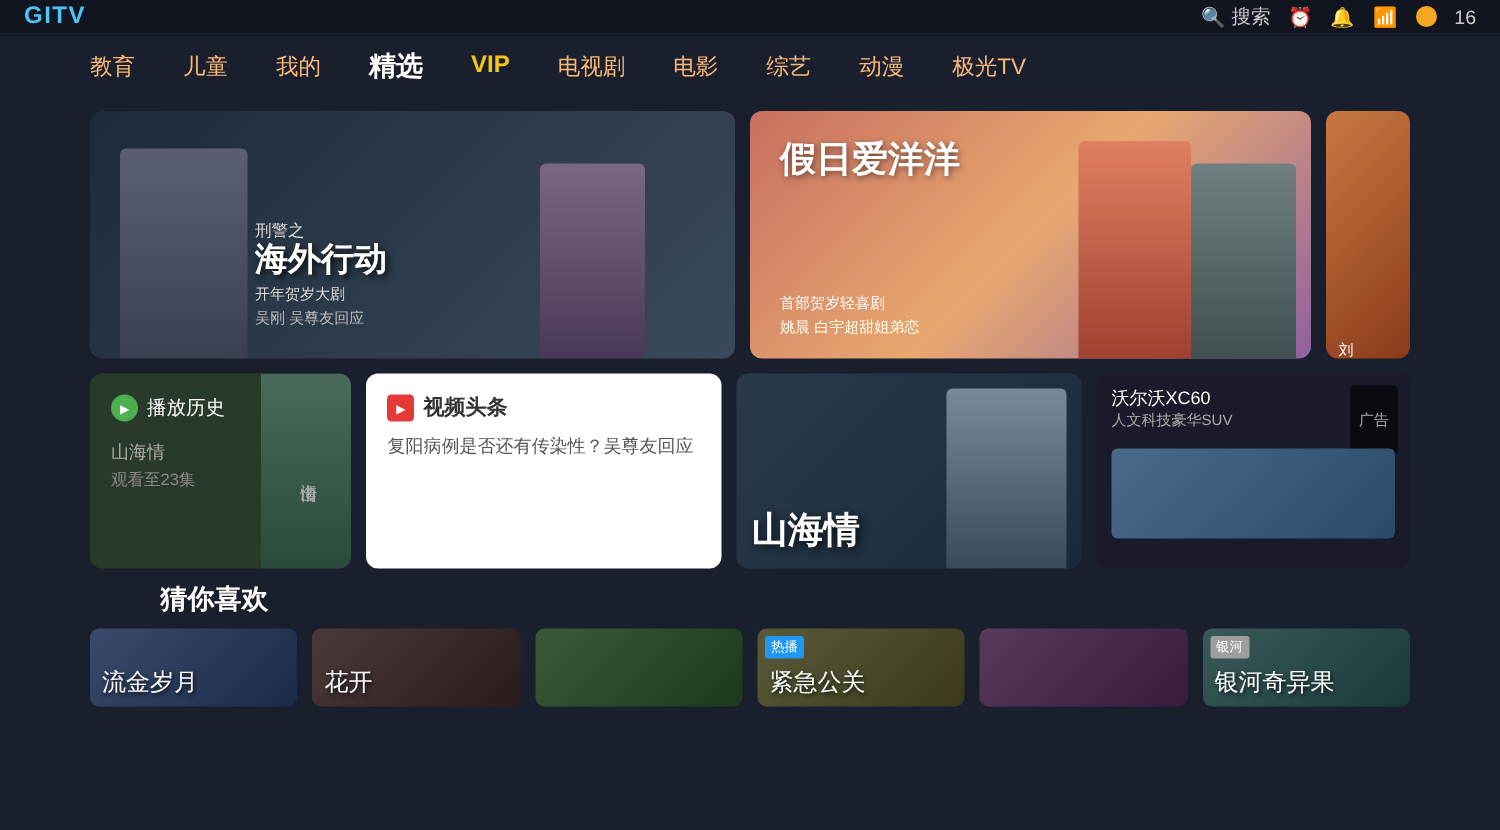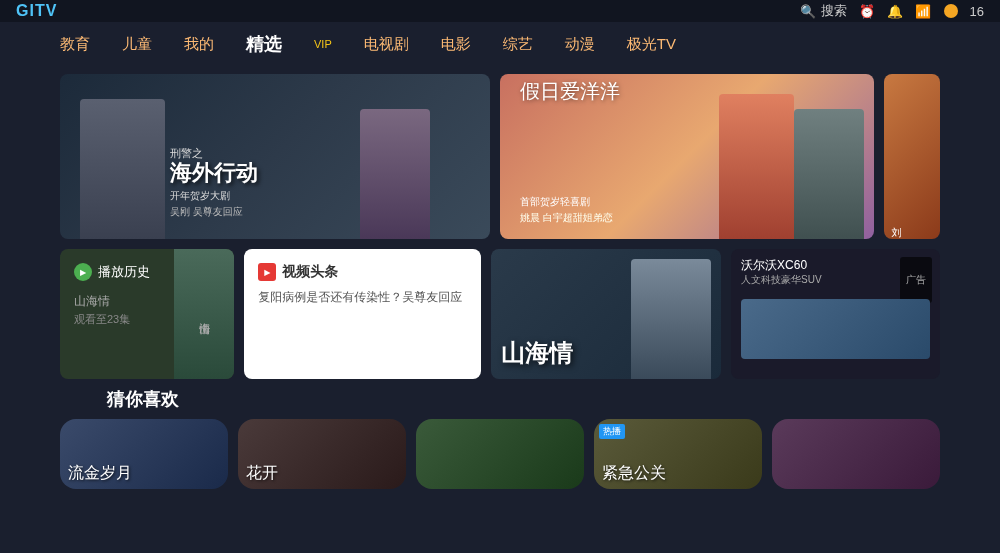--- a/index.html
+++ b/index.html
@@ -56,22 +56,22 @@
       cursor: pointer;
       white-space: nowrap;
     }
     .nav-item.active {
       color: #fff;
       font-weight: bold;
       font-size: 18px;
     }
     .nav-item.vip {
       color: #f5c518;
-      font-weight: normal;
-      font-size: 11px;
+      font-weight: bold;
+      font-size: 16px;
     }
 
     
     .main {
       padding: 8px 60px 8px 60px;
       display: flex;
       flex-direction: column;
       gap: 10px;
     }
 
@@ -147,24 +147,24 @@
 
     
     .banner2 {
       background: linear-gradient(135deg, #c87060 0%, #e8a870 50%, #9060a0 100%);
       display: flex;
       align-items: center;
       position: relative;
     }
     .banner2-title {
       position: absolute;
-      top: 6px;
+      top: 20px;
       left: 20px;
-      font-size: 20px;
-      font-weight: normal;
+      font-size: 24px;
+      font-weight: bold;
       color: #fff;
       text-shadow: 1px 1px 4px rgba(0,0,0,0.5);
       line-height: 1.1;
     }
     .banner2-subtitle {
       position: absolute;
       bottom: 30px;
       left: 20px;
       font-size: 10px;
       color: #fff;
@@ -365,22 +365,22 @@
       color: #fff;
       margin-bottom: 8px;
       margin-left: 47px;
     }
     .recommend-row {
       display: flex;
       gap: 10px;
     }
     .recommend-card {
       flex: 1;
-      height: 70px;
-      border-radius: 16px;
+      height: 52px;
+      border-radius: 6px;
       overflow: hidden;
       position: relative;
       background: #2a3040;
     }
     .recommend-card-label {
       position: absolute;
       bottom: 5px;
       left: 8px;
       font-size: 16px;
       color: #fff;
@@ -539,14 +539,18 @@
     <div class="recommend-card rc3">
       <span class="recommend-card-label"></span>
     </div>
     <div class="recommend-card rc4">
       <span class="badge-label">热播</span>
       <span class="recommend-card-label">紧急公关</span>
     </div>
     <div class="recommend-card rc5">
       <span class="recommend-card-label"></span>
     </div>
+    <div class="recommend-card rc6">
+      <span class="badge-label silver">银河</span>
+      <span class="recommend-card-label">银河奇异果</span>
+    </div>
   </div>
 </div>
 
 </body></html>

